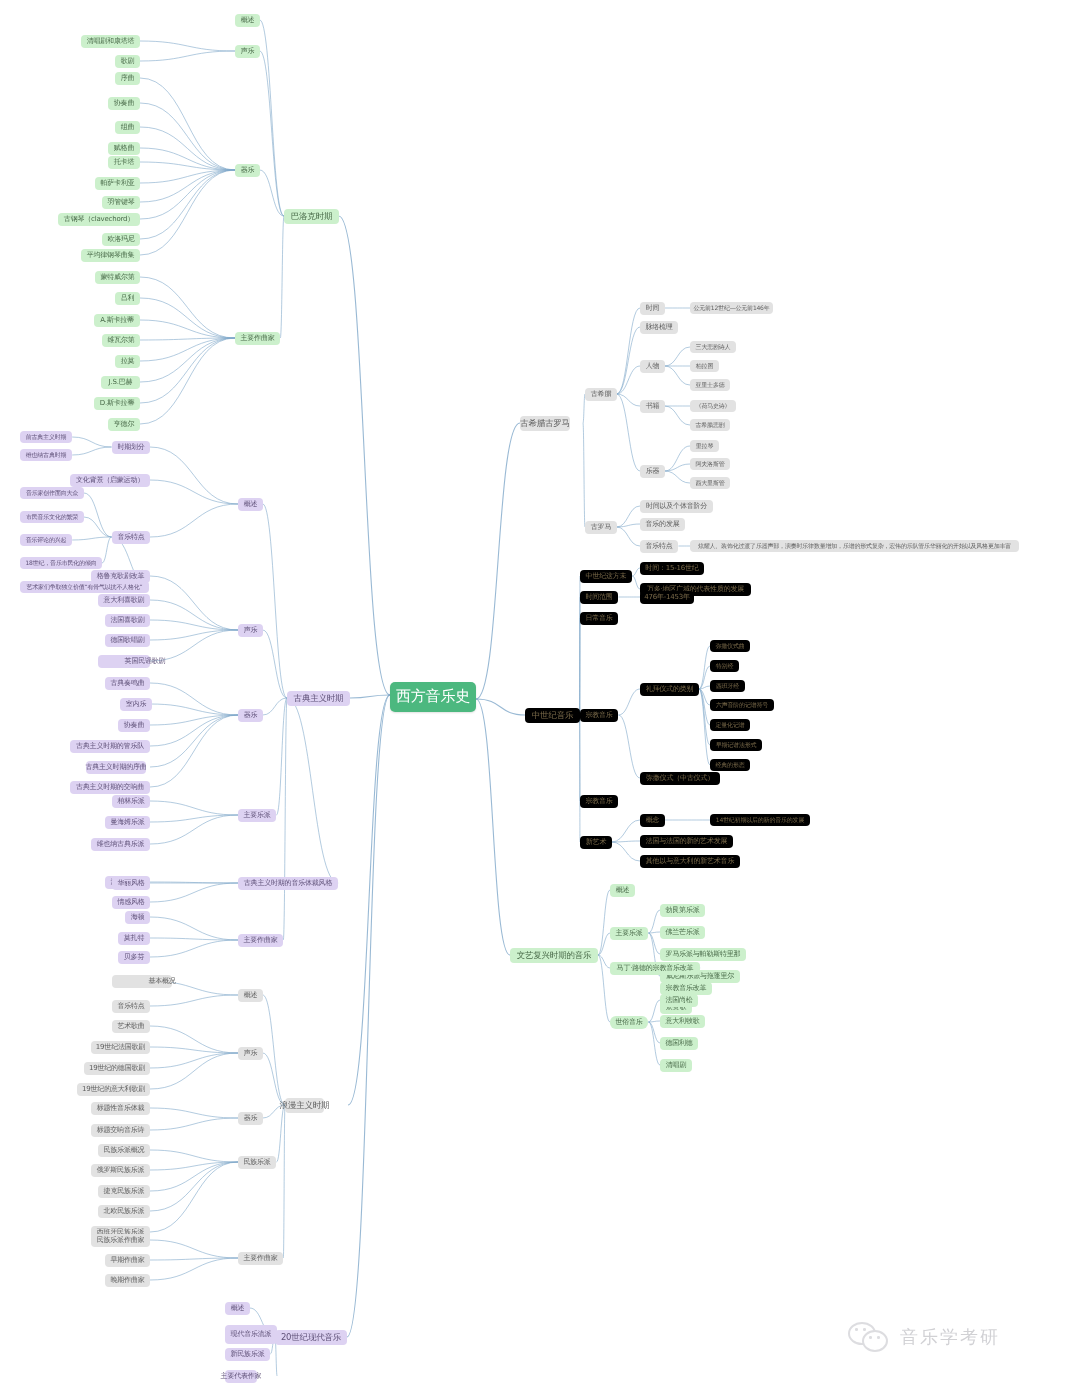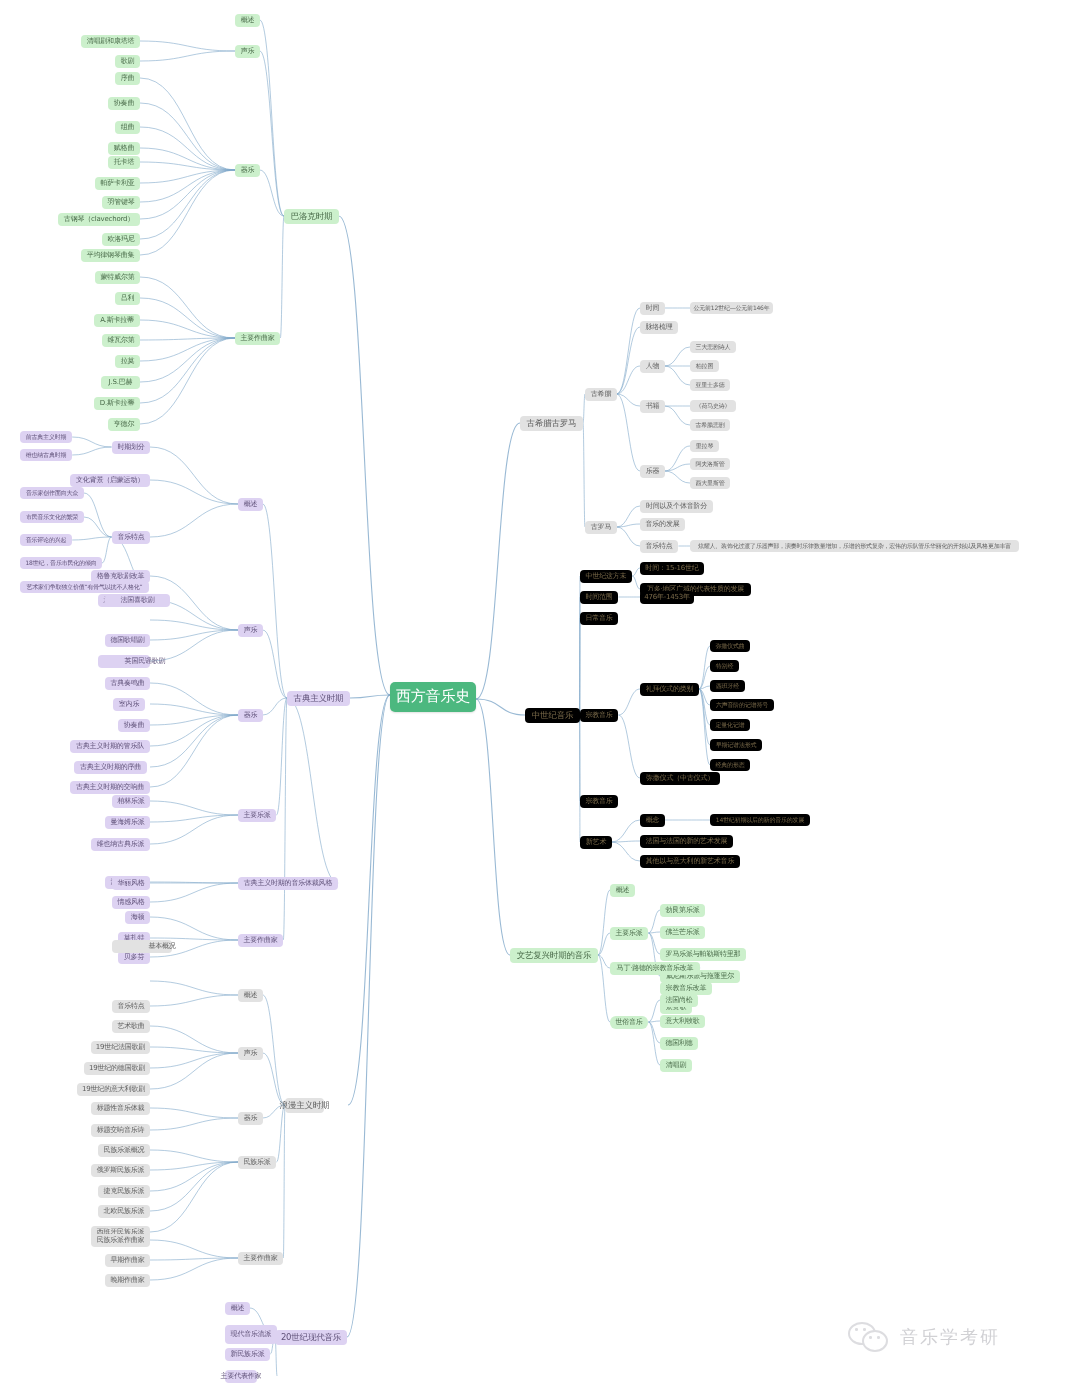--- a/index.html
+++ b/index.html
@@ -217,45 +217,45 @@
       <div class="node c-purple s2" style="left: 70px; top: 474px; width: 80px; height: 13px;">文化背景（启蒙运动）</div>
       <div class="node c-purple s2" style="left: 112px; top: 531px; width: 38px; height: 13px;">音乐特点</div>
       <div class="node c-purple s3" style="left: 20px; top: 487px; width: 64px; height: 12px;">音乐家创作面向大众</div>
       <div class="node c-purple s3" style="left: 20px; top: 511px; width: 64px; height: 12px;">市民音乐文化的繁荣</div>
       <div class="node c-purple s3" style="left: 20px; top: 534px; width: 52px; height: 12px;">音乐评论的兴起</div>
       <div class="node c-purple s3" style="left: 20px; top: 557px; width: 82px; height: 12px;">18世纪，音乐市民化的倾向</div>
       <div class="node c-purple s3" style="left: 20px; top: 581px; width: 129px; height: 12px;">艺术家们争取独立价值“有骨气以抗不人格化”</div>
       <div class="node c-purple s2" style="left: 238px; top: 624px; width: 25px; height: 13px;">声乐</div>
       <div class="node c-purple s2" style="left: 91px; top: 570px; width: 59px; height: 13px;">格鲁克歌剧改革</div>
       <div class="node c-purple s2" style="left: 98px; top: 594px; width: 52px; height: 13px;">意大利喜歌剧</div>
-      <div class="node c-purple s2" style="left: 105px; top: 594px; width: 65px; height: 13px;">法国喜歌剧</div>
+      <div class="node c-purple s2" style="left: 105px; top: 614px; width: 45px; height: 13px;">法国喜歌剧</div>
       <div class="node c-purple s2" style="left: 105px; top: 634px; width: 45px; height: 13px;">德国歌唱剧</div>
       <div class="node c-purple s2" style="left: 98px; top: 655px; width: 52px; height: 13px; padding-left: 42px;">英国民谣歌剧</div>
       <div class="node c-purple s2" style="left: 238px; top: 709px; width: 25px; height: 13px;">器乐</div>
       <div class="node c-purple s2" style="left: 105px; top: 677px; width: 45px; height: 13px;">古典奏鸣曲</div>
-      <div class="node c-purple s2" style="left: 113px; top: 698px; width: 32px; height: 13px;">室内乐</div>
+      <div class="node c-purple s2" style="left: 120px; top: 698px; width: 32px; height: 13px;">室内乐</div>
       <div class="node c-purple s2" style="left: 118px; top: 719px; width: 32px; height: 13px;">协奏曲</div>
       <div class="node c-purple s2" style="left: 70px; top: 740px; width: 80px; height: 13px;">古典主义时期的管乐队</div>
-      <div class="node c-purple s2" style="left: 74px; top: 761px; width: 73px; height: 13px;">古典主义时期的序曲</div>
+      <div class="node c-purple s2" style="left: 86px; top: 761px; width: 60px; height: 13px;">古典主义时期的序曲</div>
       <div class="node c-purple s2" style="left: 70px; top: 781px; width: 80px; height: 13px;">古典主义时期的交响曲</div>
       <div class="node c-purple s2" style="left: 238px; top: 809px; width: 38px; height: 13px;">主要乐派</div>
       <div class="node c-purple s2" style="left: 112px; top: 795px; width: 38px; height: 13px;">柏林乐派</div>
       <div class="node c-purple s2" style="left: 105px; top: 816px; width: 45px; height: 13px;">曼海姆乐派</div>
       <div class="node c-purple s2" style="left: 91px; top: 838px; width: 59px; height: 13px;">维也纳古典乐派</div>
       <div class="node c-purple s2" style="left: 238px; top: 877px; width: 100px; height: 13px;">古典主义时期的音乐体裁风格</div>
       <div class="node c-purple s2" style="left: 105px; top: 876px; width: 45px; height: 13px;">洛可可风格</div>
       <div class="node c-purple s2" style="left: 112px; top: 877px; width: 38px; height: 13px;">华丽风格</div>
       <div class="node c-purple s2" style="left: 112px; top: 896px; width: 38px; height: 13px;">情感风格</div>
       <div class="node c-purple s2" style="left: 238px; top: 934px; width: 45px; height: 13px;">主要作曲家</div>
       <div class="node c-purple s2" style="left: 125px; top: 911px; width: 25px; height: 13px;">海顿</div>
       <div class="node c-purple s2" style="left: 118px; top: 932px; width: 32px; height: 13px;">莫扎特</div>
       <div class="node c-purple s2" style="left: 118px; top: 951px; width: 32px; height: 13px;">贝多芬</div>
       <div class="node c-gray s1" style="left: 285px; top: 1098px; width: 39px; height: 15px;">浪漫主义时期</div>
       <div class="node c-gray s2" style="left: 238px; top: 989px; width: 25px; height: 13px;">概述</div>
-      <div class="node c-gray s2" style="left: 112px; top: 940px; width: 60px; height: 13px; padding-left: 40px;">基本概况</div>
+      <div class="node c-gray s2" style="left: 112px; top: 975px; width: 60px; height: 13px; padding-left: 40px;">基本概况</div>
       <div class="node c-gray s2" style="left: 112px; top: 1000px; width: 38px; height: 13px;">音乐特点</div>
       <div class="node c-gray s2" style="left: 238px; top: 1047px; width: 25px; height: 13px;">声乐</div>
       <div class="node c-gray s2" style="left: 112px; top: 1020px; width: 38px; height: 13px;">艺术歌曲</div>
       <div class="node c-gray s2" style="left: 91px; top: 1041px; width: 59px; height: 13px;">19世纪法国歌剧</div>
       <div class="node c-gray s2" style="left: 84px; top: 1062px; width: 66px; height: 13px;">19世纪的德国歌剧</div>
       <div class="node c-gray s2" style="left: 77px; top: 1083px; width: 73px; height: 13px;">19世纪的意大利歌剧</div>
       <div class="node c-gray s2" style="left: 238px; top: 1112px; width: 25px; height: 13px;">器乐</div>
       <div class="node c-gray s2" style="left: 91px; top: 1102px; width: 59px; height: 13px;">标题性音乐体裁</div>
       <div class="node c-gray s2" style="left: 91px; top: 1124px; width: 59px; height: 13px;">标题交响音乐诗</div>
       <div class="node c-gray s2" style="left: 238px; top: 1156px; width: 38px; height: 13px;">民族乐派</div>
@@ -266,21 +266,21 @@
       <div class="node c-gray s2" style="left: 91px; top: 1226px; width: 59px; height: 13px;">西班牙民族乐派</div>
       <div class="node c-gray s2" style="left: 238px; top: 1252px; width: 45px; height: 13px;">主要作曲家</div>
       <div class="node c-gray s2" style="left: 91px; top: 1234px; width: 59px; height: 13px;">民族乐派作曲家</div>
       <div class="node c-gray s2" style="left: 105px; top: 1254px; width: 45px; height: 13px;">早期作曲家</div>
       <div class="node c-gray s2" style="left: 105px; top: 1274px; width: 45px; height: 13px;">晚期作曲家</div>
       <div class="node c-purple s1" style="left: 275px; top: 1330px; width: 72px; height: 15px;">20世纪现代音乐</div>
       <div class="node c-purple s2" style="left: 225px; top: 1302px; width: 25px; height: 13px;">概述</div>
       <div class="node c-purple s2" style="left: 225px; top: 1325px; width: 52px; height: 19px;">现代音乐流派</div>
       <div class="node c-purple s2" style="left: 225px; top: 1348px; width: 45px; height: 13px;">新民族乐派</div>
       <div class="node c-purple s2" style="left: 225px; top: 1370px; width: 32px; height: 13px;">主要代表作家</div>
-      <div class="node c-gray s1" style="left: 520px; top: 416px; width: 63px; height: 15px;">古希腊古罗马</div>
+      <div class="node c-gray s1" style="left: 520px; top: 416px; width: 50px; height: 15px;">古希腊古罗马</div>
       <div class="node c-gray s2" style="left: 585px; top: 388px; width: 32px; height: 13px;">古希腊</div>
       <div class="node c-gray s2" style="left: 640px; top: 302px; width: 25px; height: 13px;">时间</div>
       <div class="node c-gray s3" style="left: 690px; top: 302px; width: 83px; height: 12px;">公元前12世纪—公元前146年</div>
       <div class="node c-gray s2" style="left: 640px; top: 321px; width: 38px; height: 13px;">脉络梳理</div>
       <div class="node c-gray s2" style="left: 640px; top: 360px; width: 25px; height: 13px;">人物</div>
       <div class="node c-gray s3" style="left: 690px; top: 341px; width: 46px; height: 12px;">三大悲剧诗人</div>
       <div class="node c-gray s3" style="left: 690px; top: 360px; width: 29px; height: 12px;">柏拉图</div>
       <div class="node c-gray s3" style="left: 690px; top: 379px; width: 40px; height: 12px;">亚里士多德</div>
       <div class="node c-gray s2" style="left: 640px; top: 400px; width: 25px; height: 13px;">书籍</div>
       <div class="node c-gray s3" style="left: 690px; top: 400px; width: 46px; height: 12px;">《荷马史诗》</div>

